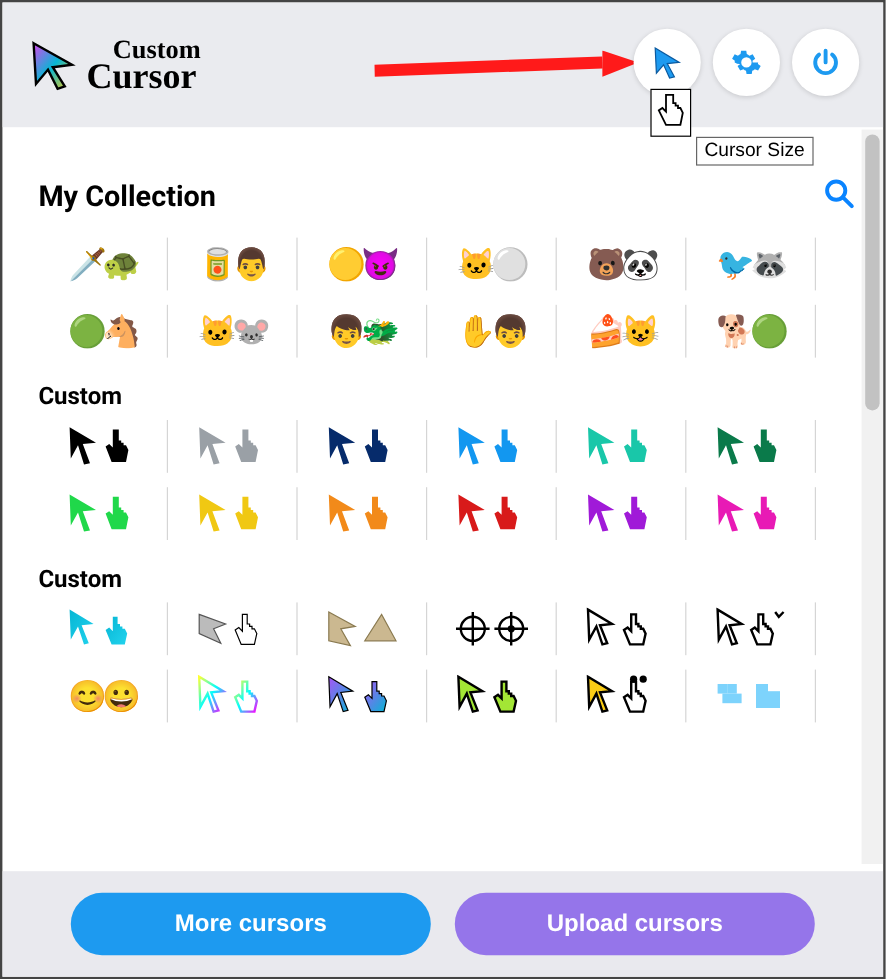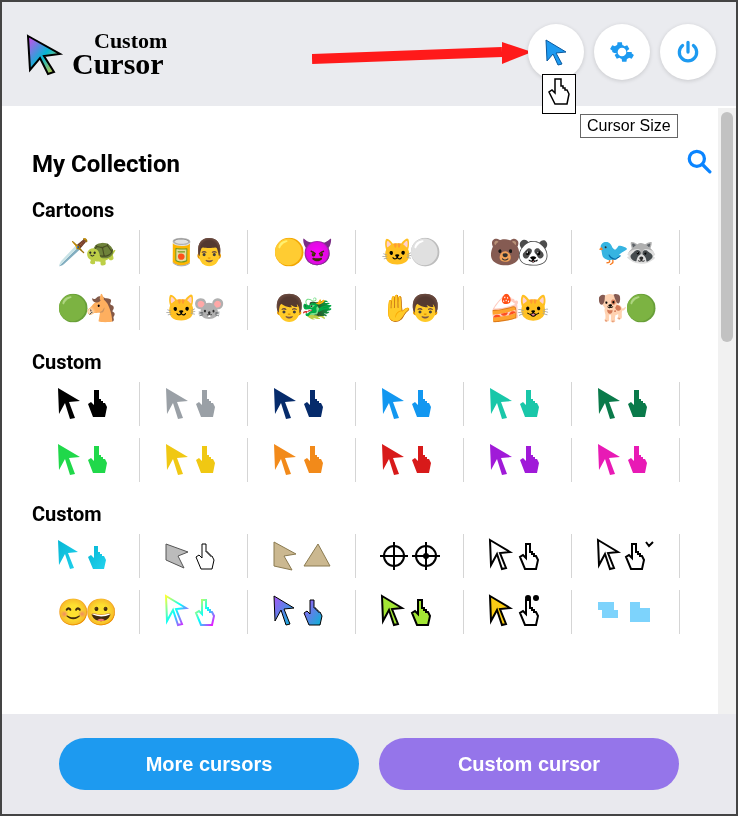--- a/index.html
+++ b/index.html
@@ -47,21 +47,21 @@
     .title-row { display:flex; justify-content:space-between; align-items:flex-end; margin-bottom:20px; margin-top:26px;}
     .title { font-size:24px; font-weight:700; }
     .search-btn { color:#0a84ff; cursor:pointer; }
     .category-title { font-size:20px; font-weight:700; margin-top:20px; margin-bottom:8px; }
     .row { display:flex; gap:0; margin-bottom:12px; }
     .cell {
       width:108px; height:44px; display:flex; align-items:center; justify-content:center;
       gap:4px; border-right:1px solid #d5d5d5; cursor:pointer;
     }
     .footer {
-      position:absolute; bottom:0; left:0; right:0; height:100px;
+      position:absolute; bottom:0; left:0; right:0; height:88px;
       background:#e9e9ee; display:flex; align-items:center; justify-content:center; gap:20px;
       padding:0 30px;
     }
     .btn {
       flex:1; height:52px; border-radius:26px; border:none;
       color:#fff; font-size:20px; font-weight:700; cursor:pointer;
       max-width:300px;
     }
     .btn-primary { background:#1d9af0; }
     .btn-secondary { background:#9575ea; }
@@ -125,21 +125,20 @@
   <div class="title-row">
     <div class="title">My Collection</div>
     <div class="search-btn">
       <svg width="26" height="26" viewBox="0 0 24 24">
         <circle cx="10" cy="10" r="7" fill="none" stroke="#0a84ff" stroke-width="3"></circle>
         <line x1="15" y1="15" x2="22" y2="22" stroke="#0a84ff" stroke-width="3" stroke-linecap="round"></line>
       </svg>
     </div>
   </div>
 
-  <div class="category-title">Cartoons</div>
   <div class="row">
     <div class="cell">
         <span class="emoji-pair">🗡️🐢</span>
       </div>
     <div class="cell">
         <span class="emoji-pair">🥫👨</span>
       </div>
     <div class="cell">
         <span class="emoji-pair">🟡😈</span>
       </div>
@@ -357,14 +356,14 @@
     </div>
   </div>
 </div>
 
 <div class="scrollbar">
   <div class="scrollbar-thumb"></div>
 </div>
 
 <div class="footer">
   <button class="btn btn-primary">More cursors</button>
-  <button class="btn btn-secondary">Custom cursor</button>
+  <button class="btn btn-secondary">Upload cursors</button>
 </div>
 
 </body></html>

